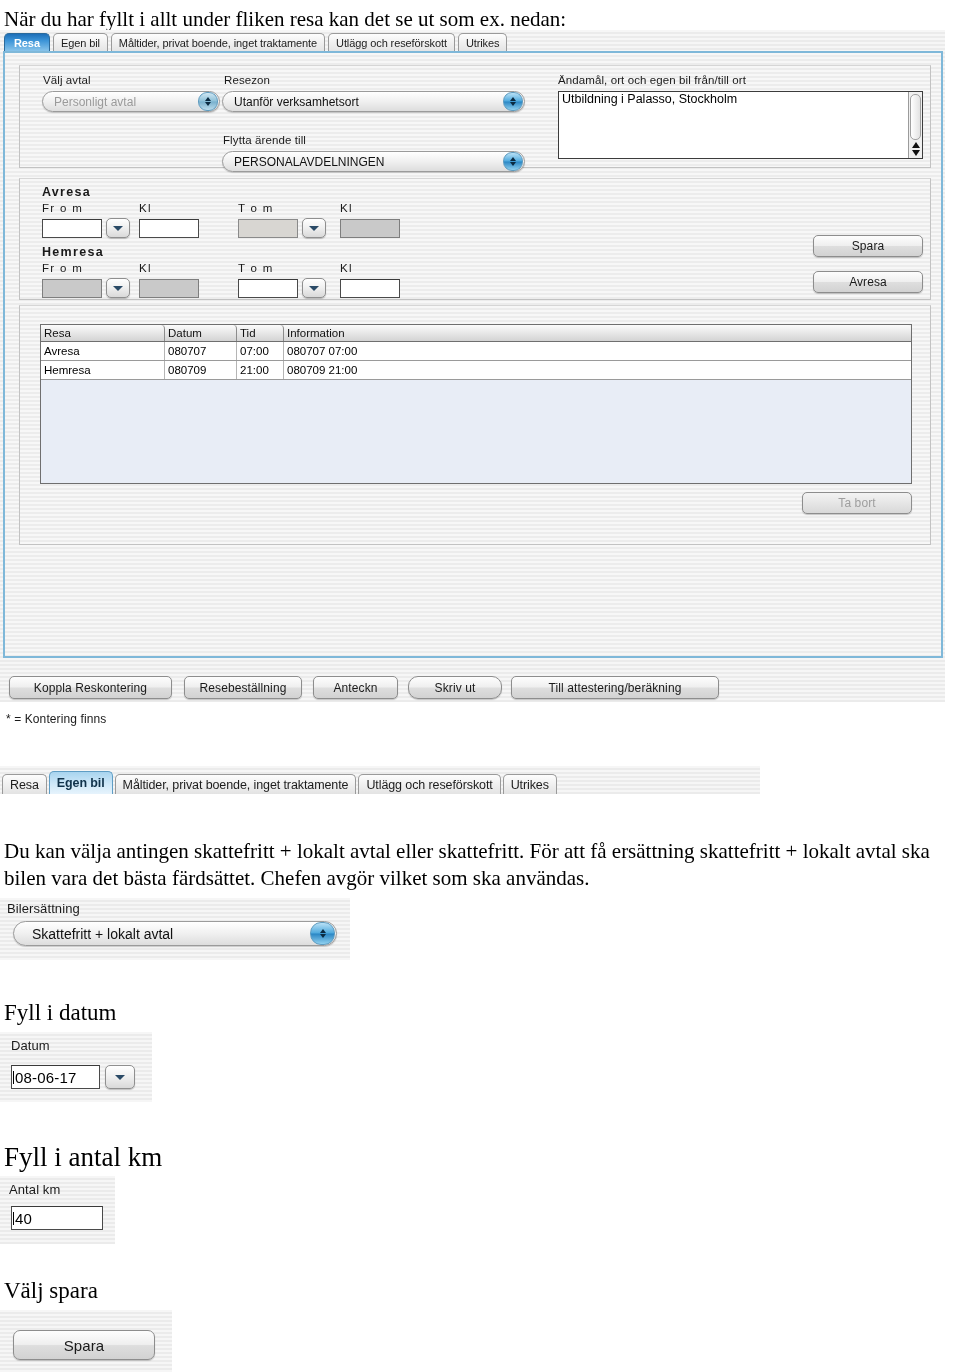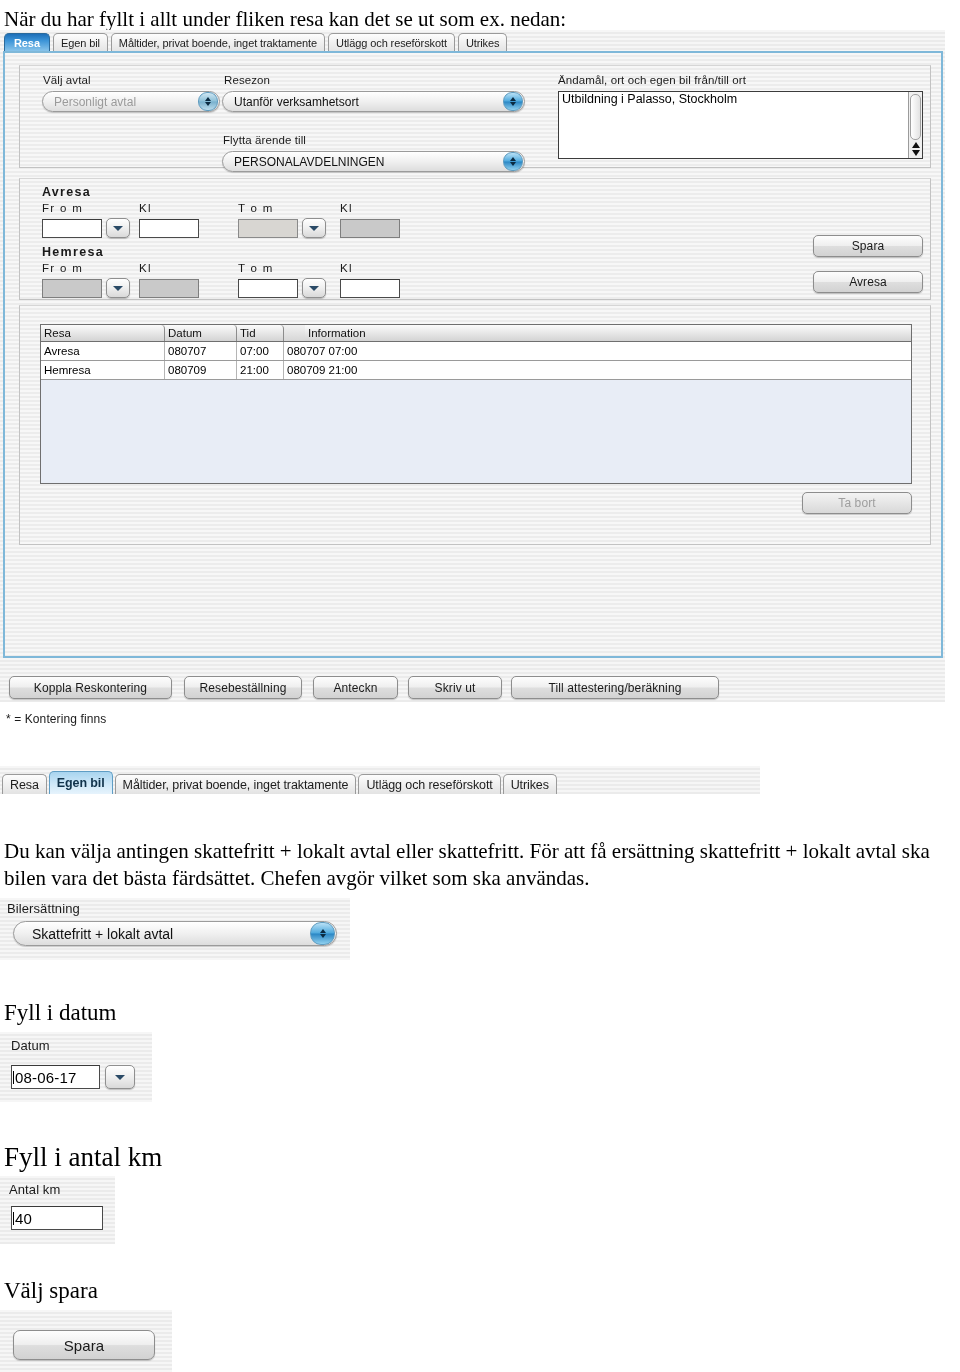--- a/index.html
+++ b/index.html
@@ -384,21 +384,21 @@
       <div class="pbtn" style="position:absolute;left:793px;top:92px;width:110px;">Avresa</div>
     </div>
 
     <div class="group" style="position:absolute;left:14px;top:252px;width:912px;height:240px;">
 
       <div class="grid" style="position:absolute;left:20px;top:18px;width:872px;height:160px;">
         <div class="grid-head">
           <div class="cell" style="width:124px;">Resa</div>
           <div class="cell" style="width:72px;">Datum</div>
           <div class="cell" style="width:47px;">Tid</div>
-          <div class="cell" style="flex:1;border-right:none;margin-left:21px;">Information</div>
+          <div class="cell" style="flex:1;border-right:none;">Information</div>
         </div>
         <div class="grid-row">
           <div class="cell" style="width:124px;">Avresa</div>
           <div class="cell" style="width:72px;">080707</div>
           <div class="cell" style="width:47px;">07:00</div>
           <div class="cell" style="flex:1;border-right:none;">080707 07:00</div>
         </div>
         <div class="grid-row">
           <div class="cell" style="width:124px;">Hemresa</div>
           <div class="cell" style="width:72px;">080709</div>
@@ -409,21 +409,21 @@
       </div>
 
       <div class="pbtn disabled" style="position:absolute;left:782px;top:186px;width:110px;">Ta bort</div>
     </div>
   </div>
 
   <div style="position:absolute;left:0px;top:645px;width:945px;height:26px;">
     <div class="pbtn" style="position:absolute;left:9px;top:1px;width:163px;height:23px;">Koppla Reskontering</div>
     <div class="pbtn" style="position:absolute;left:184px;top:1px;width:118px;height:23px;">Resebeställning</div>
     <div class="pbtn" style="position:absolute;left:313px;top:1px;width:85px;height:23px;">Anteckn</div>
-    <div class="pbtn" style="position:absolute;left:408px;top:1px;width:94px;height:23px;">Skriv ut</div>
+    <div class="pbtn" style="position:absolute;left:408px;top:1px;width:94px;height:23px;border-radius:10px;">Skriv ut</div>
     <div class="pbtn" style="position:absolute;left:511px;top:1px;width:208px;height:23px;">Till attestering/beräkning</div>
   </div>
 
   <div class="lbl" style="position:absolute;left:6px;top:682px;font-size:12px;">* = Kontering finns</div>
 </div>
 
 <div class="doc-heading under" style="position:absolute;left:4px;top:733px;margin-top:28px;">Bil</div>
 
 <div class="shot" style="position:absolute;left:0px;top:766px;width:760px;height:28px;">
   <div class="tabstrip" style="height:28px;padding-left:2px;gap:2px;">

